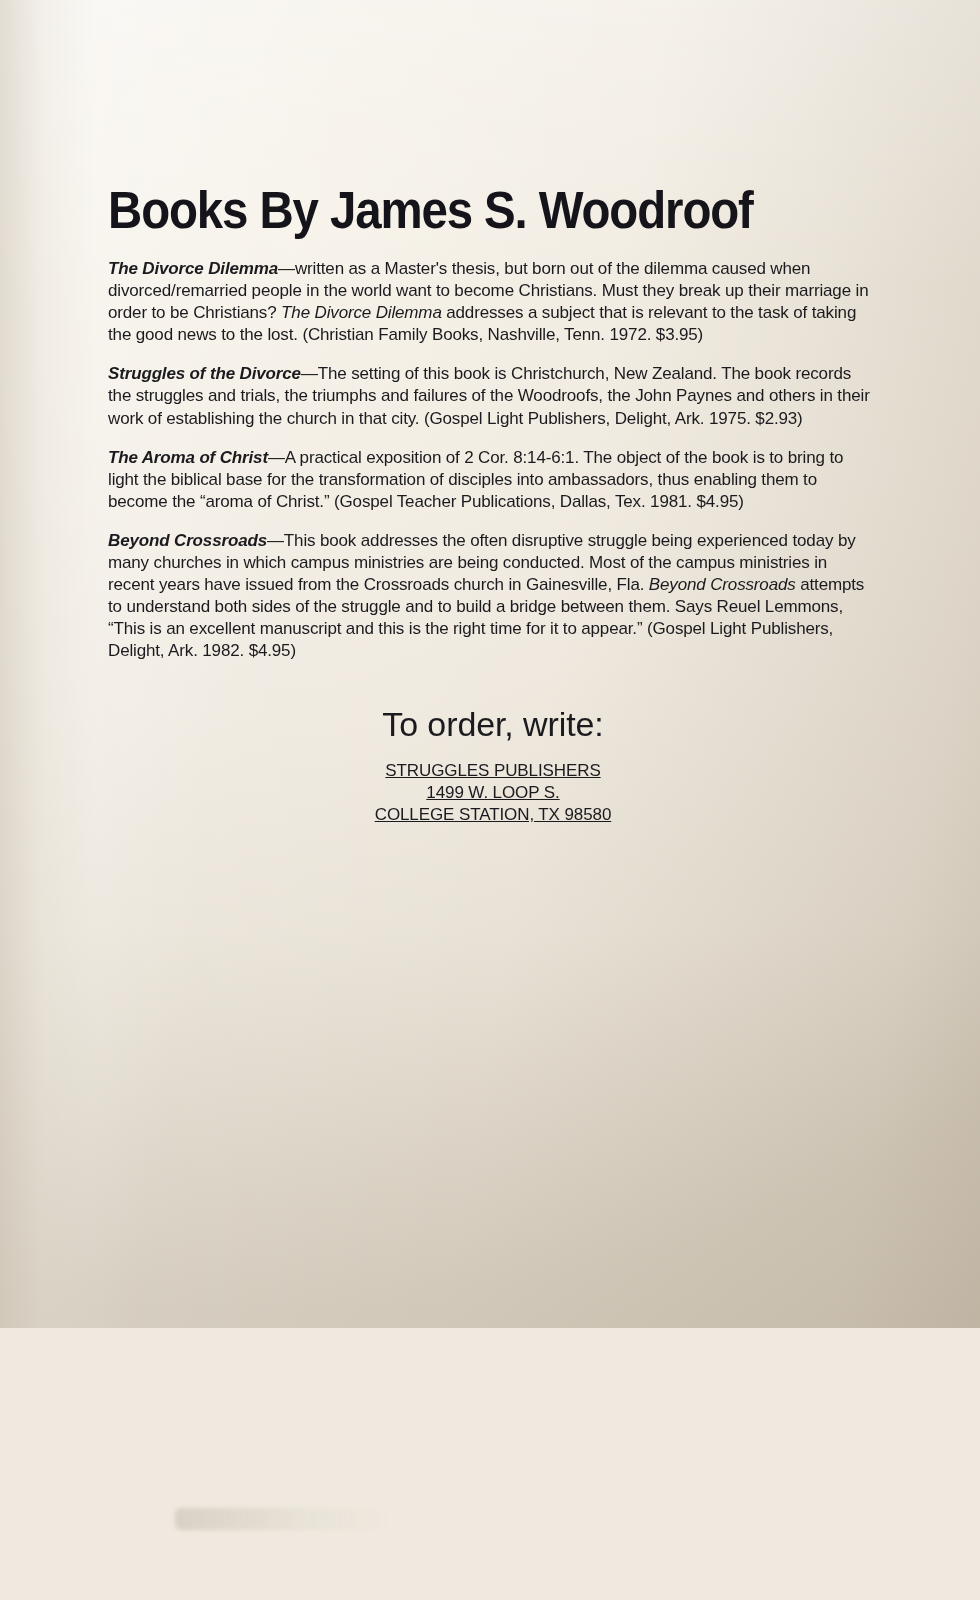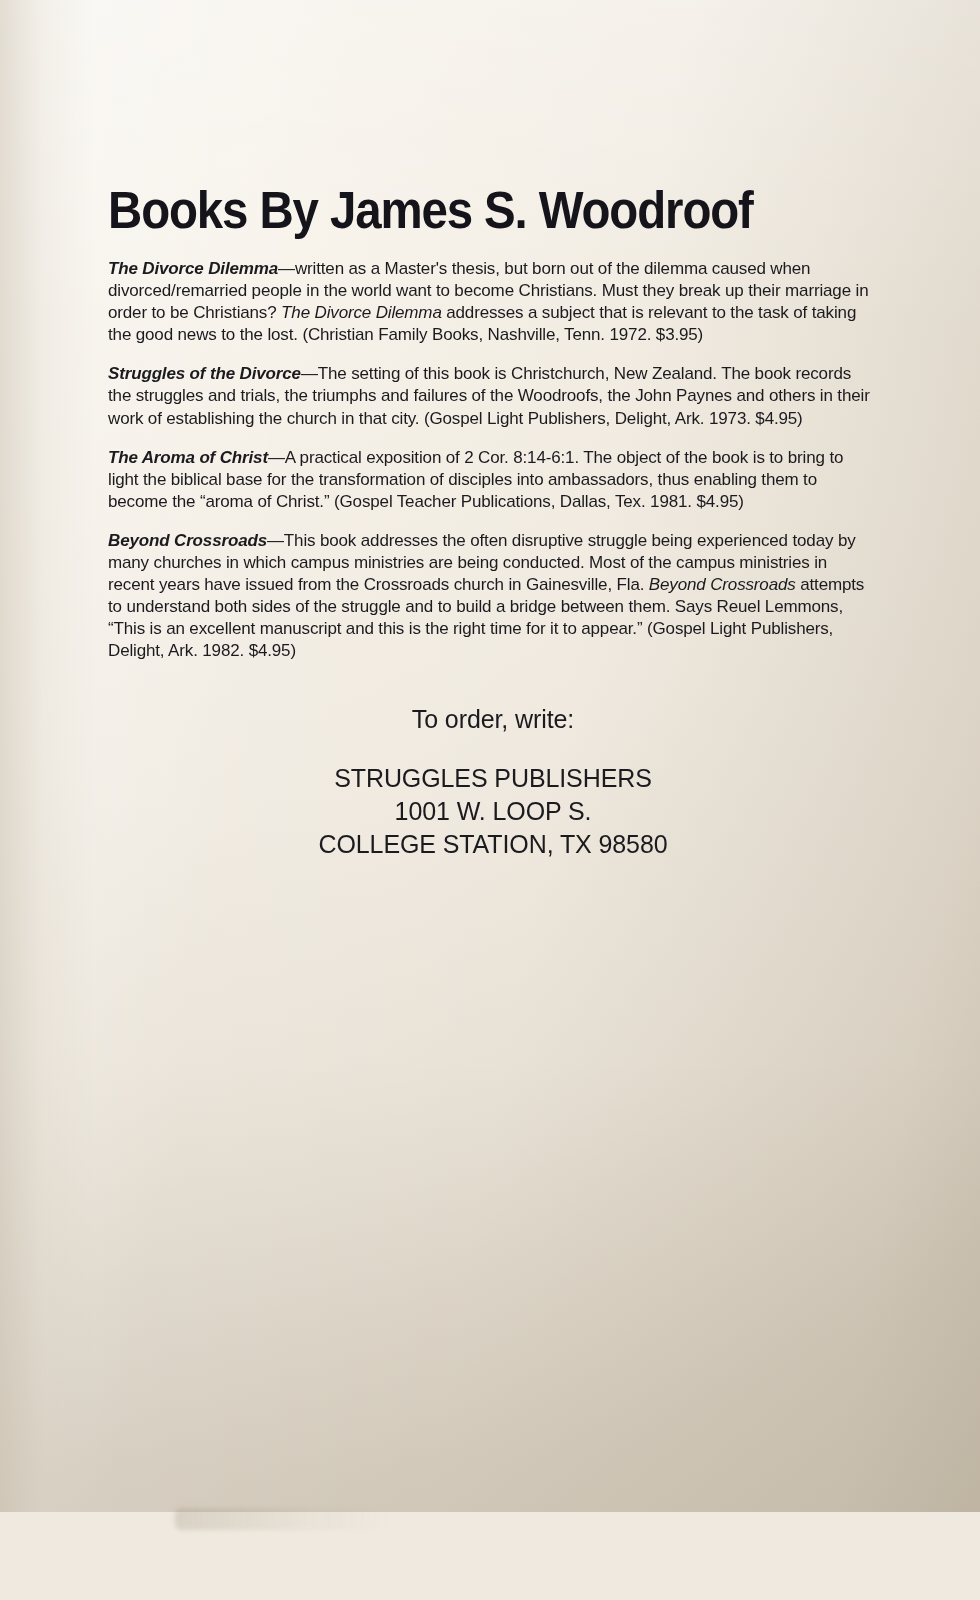--- a/index.html
+++ b/index.html
@@ -9,21 +9,21 @@
   body {
     width: 980px;
     height: 1600px;
     overflow: hidden;
     background: #efe9df;
     font-family: "Liberation Sans", sans-serif;
   }
   .page {
     position: relative;
     width: 980px;
-    height: 1512px;
+    height: 1328px;
     background:
       radial-gradient(ellipse 120% 80% at 30% 18%, #f6f1e7 0%, #efe9df 45%, #e6dfd3 75%, #ddd5c8 100%);
     box-sizing: border-box;
   }
   
   .page::before {
     content: "";
     position: absolute;
     inset: 0;
     background:
@@ -72,28 +72,29 @@
   }
   .entry .it {
     font-style: italic;
   }
   .footer {
     margin-top: 42px;
     text-align: center;
     color: #1b1a1e;
   }
   .footer .order-line {
-    font-size: 25px;
-    margin-bottom: 28px;
+    font-size: 34px;
+    margin-bottom: 16px;
     letter-spacing: -0.1px;
   }
   .footer .addr {
-    font-size: 25px;
+    font-size: 17px;
     line-height: 1.32;
     letter-spacing: -0.1px;
+    text-decoration: underline;
   }
   .smudge {
     position: absolute;
     left: 175px;
     top: 1508px;
     width: 215px;
     height: 22px;
     background: linear-gradient(90deg, rgba(140,125,105,0.22), rgba(140,125,105,0.06) 60%, rgba(140,125,105,0.0));
     filter: blur(2px);
     border-radius: 6px;
@@ -108,35 +109,35 @@
 
   <div class="content">
 
     <h1 class="heading">Books By James S. Woodroof</h1>
 
     <p class="entry">
       <span class="title">The Divorce Dilemma</span><span>—</span><span>written as a Master's thesis, but born out of the dilemma caused when divorced/remarried people in the world want to become Christians. Must they break up their marriage in order to be Christians? </span><span class="it">The Divorce Dilemma</span><span> addresses a subject that is relevant to the task of taking the good news to the lost. (Christian Family Books, Nashville, Tenn. 1972. $3.95)</span>
     </p>
 
     <p class="entry">
-      <span class="title">Struggles of the Divorce</span><span>—</span><span>The setting of this book is Christchurch, New Zealand. The book records the struggles and trials, the triumphs and failures of the Woodroofs, the John Paynes and others in their work of establishing the church in that city. (Gospel Light Publishers, Delight, Ark. 1973. $4.95)</span><span class="it"></span><span></span>
+      <span class="title">Struggles of the Divorce</span><span>—</span><span>The setting of this book is Christchurch, New Zealand. The book records the struggles and trials, the triumphs and failures of the Woodroofs, the John Paynes and others in their work of establishing the church in that city. (Gospel Light Publishers, Delight, Ark. 1975. $2.93)</span><span class="it"></span><span></span>
     </p>
 
     <p class="entry">
       <span class="title">The Aroma of Christ</span><span>—</span><span>A practical exposition of 2 Cor. 8:14-6:1. The object of the book is to bring to light the biblical base for the transformation of disciples into ambassadors, thus enabling them to become the “aroma of Christ.” (Gospel Teacher Publications, Dallas, Tex. 1981. $4.95)</span><span class="it"></span><span></span>
     </p>
 
     <p class="entry">
       <span class="title">Beyond Crossroads</span><span>—</span><span>This book addresses the often disruptive struggle being experienced today by many churches in which campus ministries are being conducted. Most of the campus ministries in recent years have issued from the Crossroads church in Gainesville, Fla. </span><span class="it">Beyond Crossroads</span><span> attempts to understand both sides of the struggle and to build a bridge between them. Says Reuel Lemmons, “This is an excellent manuscript and this is the right time for it to appear.” (Gospel Light Publishers, Delight, Ark. 1982. $4.95)</span>
     </p>
 
     <div class="footer">
       <div class="order-line">To order, write:</div>
       <div class="addr">STRUGGLES PUBLISHERS</div>
-      <div class="addr">1001 W. LOOP S.</div>
+      <div class="addr">1499 W. LOOP S.</div>
       <div class="addr">COLLEGE STATION, TX 98580</div>
     </div>
 
   </div>
 
   <div class="smudge"></div>
 
 </div>
 
 </body></html>

